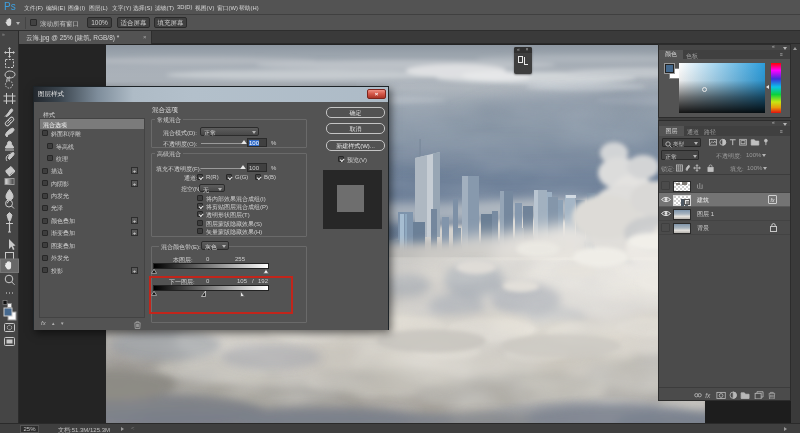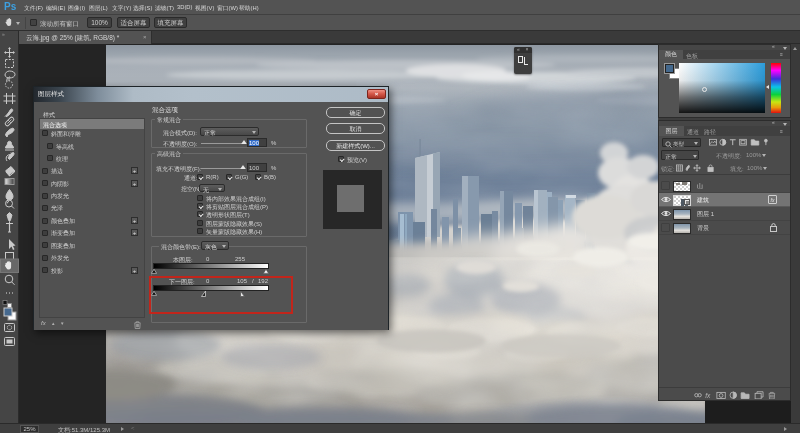--- a/index.html
+++ b/index.html
@@ -284,21 +284,21 @@
 <ellipse cx="470" cy="232" rx="20" ry="7" fill="#e5e2dc"></ellipse>
 <ellipse cx="370" cy="228" rx="20" ry="7" fill="#dfdcd7"></ellipse>
 <ellipse cx="415" cy="247" rx="18" ry="6" fill="#e2dfd9"></ellipse>
 <ellipse cx="325" cy="302" rx="55" ry="12" fill="#c6c3bd" opacity=".8"></ellipse>
 <ellipse cx="455" cy="307" rx="60" ry="12" fill="#ccc9c3" opacity=".8"></ellipse>
 </g>
 </svg>
 </div>
 
 <div class="abs" id="menubar" style="left:0;top:0;width:800px;height:15px;background:#535353;border-bottom:1px solid #404040;">
- <span class="abs" style="left:4px;top:1px;font-size:10px;font-weight:bold;color:#3da0e0;">Ps</span>
+ <span class="abs" style="left:4px;top:1px;font-size:10px;font-weight:normal;color:#3da0e0;">Ps</span>
  <span class="abs t" style="left:24px;top:4px;font-size:5.8px;">文件(F)</span>
  <span class="abs t" style="left:46px;top:4px;font-size:5.8px;">编辑(E)</span>
  <span class="abs t" style="left:68px;top:4px;font-size:5.8px;">图像(I)</span>
  <span class="abs t" style="left:89px;top:4px;font-size:5.8px;">图层(L)</span>
  <span class="abs t" style="left:112px;top:4px;font-size:5.8px;">文字(Y)</span>
  <span class="abs t" style="left:133px;top:4px;font-size:5.8px;">选择(S)</span>
  <span class="abs t" style="left:155px;top:4px;font-size:5.8px;">滤镜(T)</span>
  <span class="abs t" style="left:177px;top:4px;font-size:5.8px;">3D(D)</span>
  <span class="abs t" style="left:195px;top:4px;font-size:5.8px;">视图(V)</span>
  <span class="abs t" style="left:217px;top:4px;font-size:5.8px;">窗口(W)</span>

